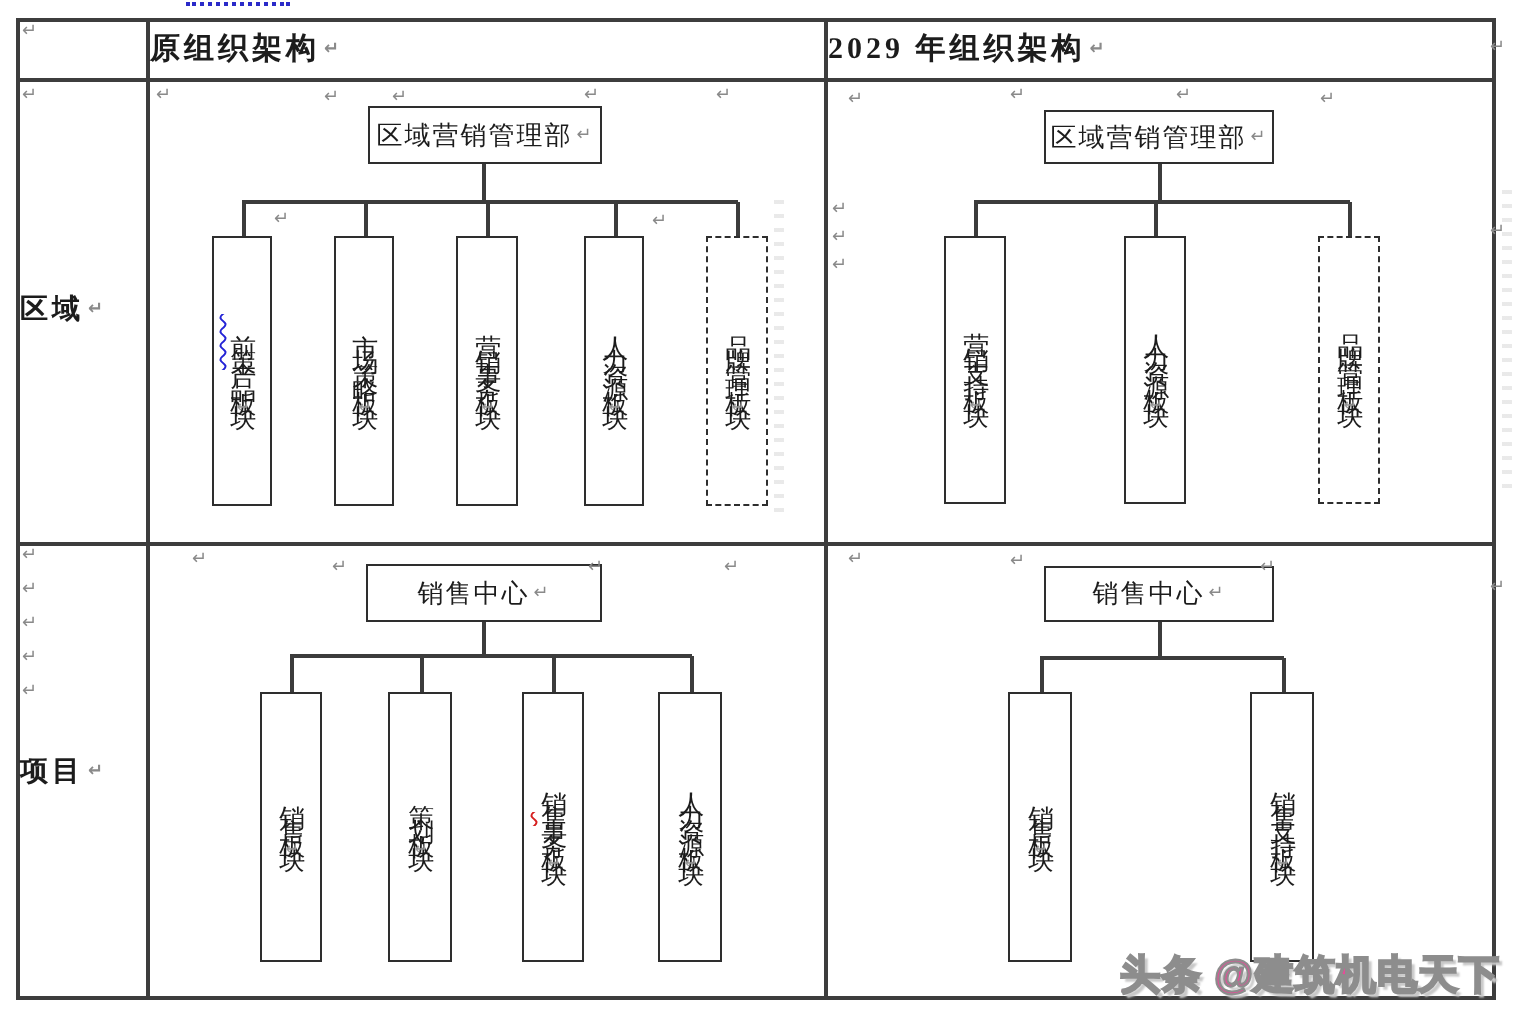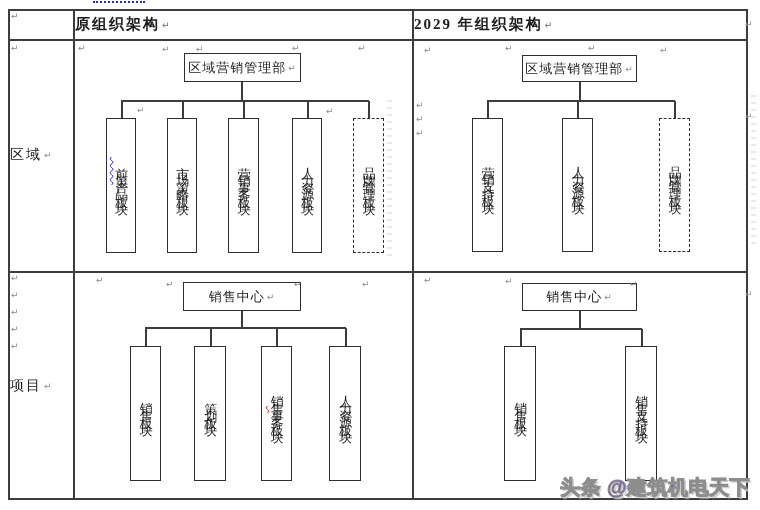--- a/index.html
+++ b/index.html
@@ -5,40 +5,40 @@
   html,body{margin:0;padding:0;background:#fff;}
   .canvas{position:relative;width:760px;height:510px;background:#ffffff;overflow:hidden;
           font-family:"Liberation Serif","DejaVu Serif",serif;color:#1c1c1c;}
   
   .frame{position:absolute;left:8px;top:9px;width:740px;height:491px;border:2px solid #3d3d3d;box-sizing:border-box;}
   .vline{position:absolute;top:9px;height:491px;width:1.6px;background:#3d3d3d;}
   .hline{position:absolute;left:8px;width:740px;height:2px;background:#3d3d3d;}
   
   .cell{position:absolute;display:flex;align-items:center;justify-content:flex-start;}
   .hdr{font-weight:bold;font-size:15px;letter-spacing:2px;}
-  .rowlbl{font-weight:normal;font-size:14px;letter-spacing:2px;}
+  .rowlbl{font-weight:bold;font-size:14px;letter-spacing:2px;}
   
   .pbox{position:absolute;border:1.4px solid #2e2e2e;background:#fff;display:flex;align-items:center;justify-content:center;
         font-size:13px;letter-spacing:1px;box-sizing:border-box;}
   .obox{position:absolute;border:1.4px solid #2e2e2e;background:#fff;display:flex;align-items:center;justify-content:center;box-sizing:border-box;}
   .obox.dash{border-style:dashed;}
   .vt{writing-mode:vertical-rl;text-orientation:upright;font-size:13px;letter-spacing:7px;line-height:1.1;}
   .ln{position:absolute;background:#3c3c3c;}
   .sq-blue{text-decoration:underline;text-decoration-style:wavy;text-decoration-color:#2323d6;text-decoration-thickness:1px;text-decoration-skip-ink:none;}
   .sq-red{text-decoration:underline;text-decoration-style:wavy;text-decoration-color:#d61f1f;text-decoration-thickness:1px;text-decoration-skip-ink:none;}
   
   .pm{position:absolute;font-family:"DejaVu Sans",sans-serif;font-size:9px;color:#8a8a8a;line-height:1;}
   .pmi{font-family:"DejaVu Sans",sans-serif;font-size:9px;color:#8a8a8a;margin-left:2px;}
   .pmv{font-family:"DejaVu Sans",sans-serif;font-size:8px;color:#999;font-style:normal;}
   
   .top-dotted{position:absolute;left:93px;top:1px;width:52px;height:0;border-bottom:2px dotted #2a2ac8;}
   .noise{position:absolute;width:5px;opacity:.45;
          background:repeating-linear-gradient(to bottom,#cfcfcf 0 2px,transparent 2px 7px);}
   .watermark{position:absolute;left:560px;top:474px;font-family:"Liberation Sans","DejaVu Sans",sans-serif;
-             font-weight:bold;font-size:20px;letter-spacing:0.5px;color:#6d28d9;
+             font-weight:bold;font-size:20px;letter-spacing:0.5px;color:#ec4899;
              -webkit-text-stroke:1.1px #8d8d8d;text-shadow:2px 2px 1px #c8c8c8;white-space:nowrap;}
 </style>
 </head>
 <body>
 
 <div class="canvas">
 
   <div class="top-dotted"></div>
 
   <div class="frame"></div>

